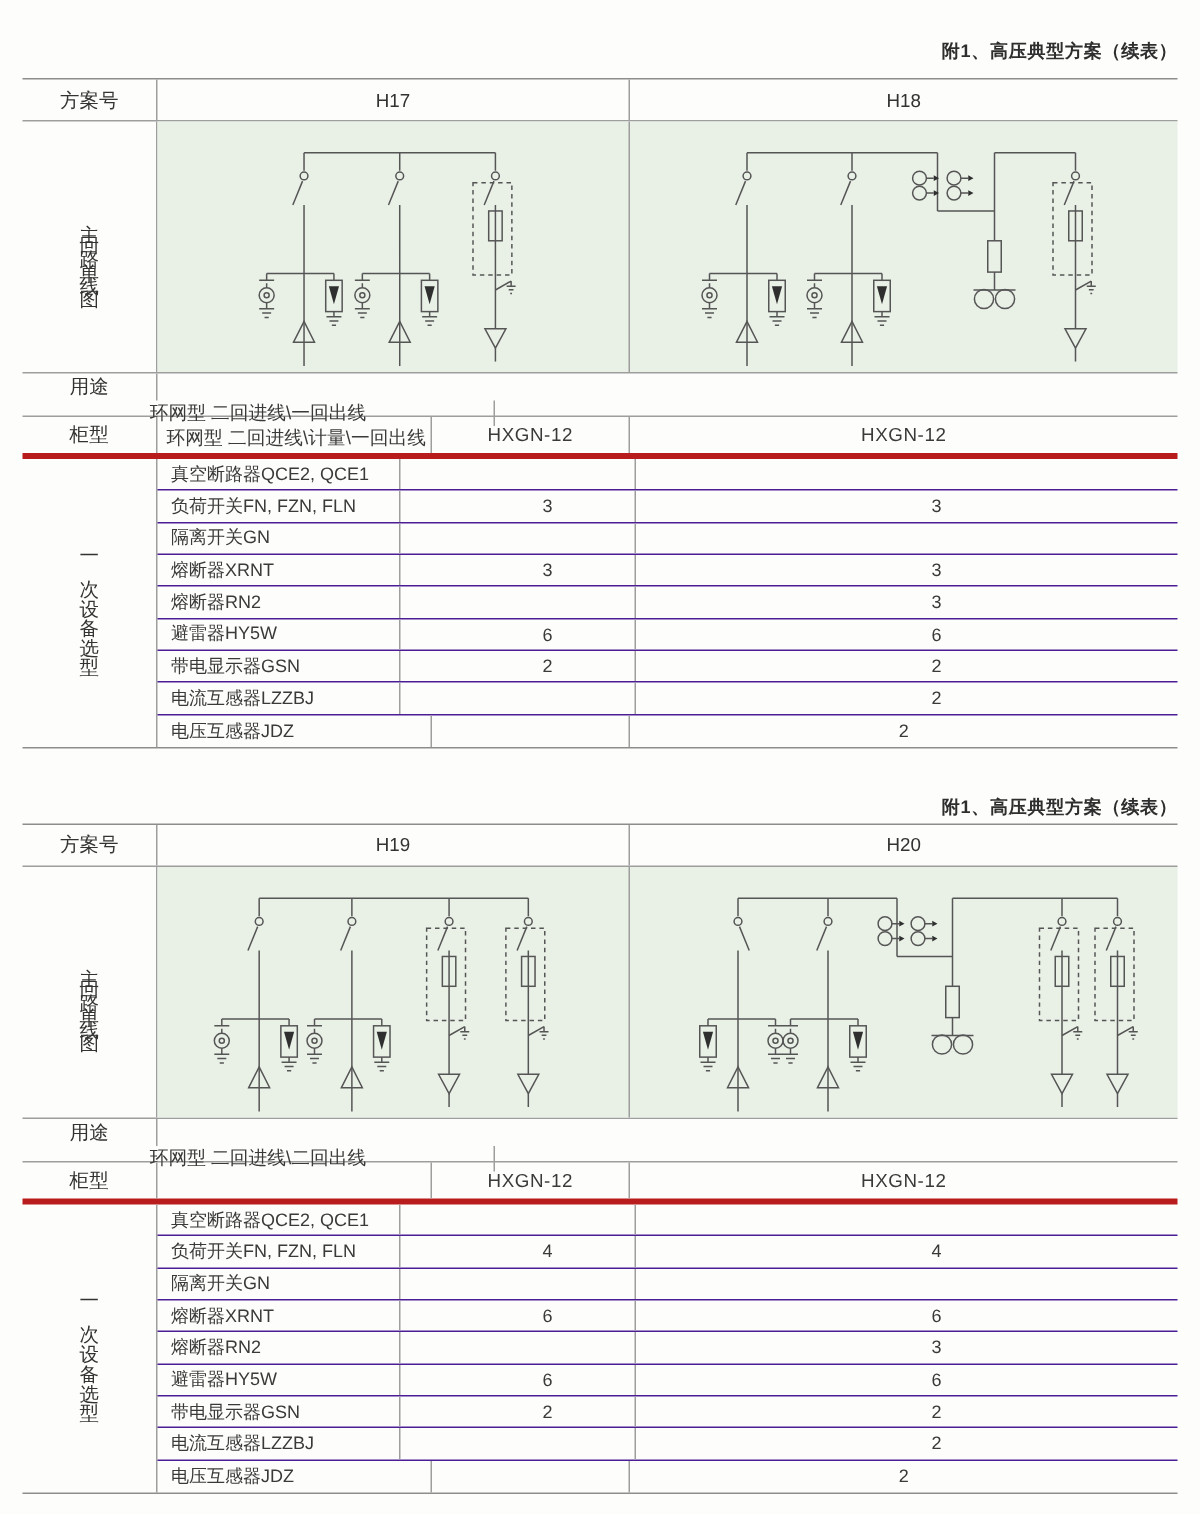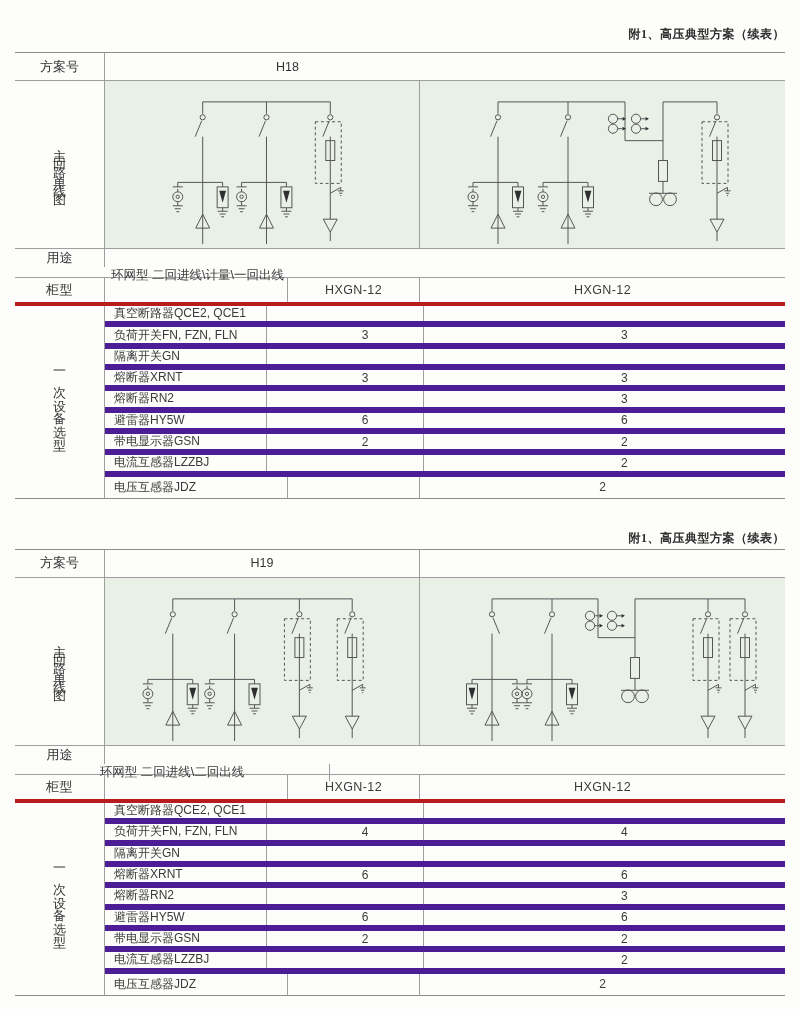--- a/index.html
+++ b/index.html
@@ -3,21 +3,21 @@
 <meta charset="utf-8">
 <style>
   html,body{margin:0;padding:0;}
   body{
     width:800px;height:1009px;background:#fdfdfb;
     font-family:"Liberation Sans","DejaVu Sans",sans-serif;
     color:#3a3a3a;overflow:hidden;
   }
   .pagetitle{
     text-align:right;font-size:12px;font-weight:bold;color:#2e2e2e;
-    height:16px;line-height:16px;margin:26px 15px 10px 0;letter-spacing:.5px;font-family:Liberation Serif, serif;
+    height:16px;line-height:16px;margin:26px 15px 10px 0;letter-spacing:.5px;
   }
   .pagetitle.second{margin:31px 15px 3px 0;}
   .tbl{
     margin:0 15px;width:770px;box-sizing:border-box;
     border-top:1px solid #8d8d8d;border-bottom:1px solid #8d8d8d;text-align:right;
   }
   .row{display:flex;box-sizing:border-box;}
   .c{box-sizing:border-box;display:flex;align-items:center;justify-content:center;}
   .lab{width:90px;border-right:1px solid #9e9e9e;font-size:13px;color:#333;}
   .ca{width:315px;border-right:1px solid #9e9e9e;}
@@ -26,21 +26,21 @@
   .r-diag{height:168px;border-bottom:1px solid #9e9e9e;}
   .r-diag .ca,.r-diag .cb{background:#e9f1e7;padding:0;overflow:hidden;}
   .r-usage{height:29px;border-bottom:1px solid #9e9e9e;font-size:12.5px;flex-direction:column;}
   .r-cab{height:28px;border-bottom:4px solid #b91c1c;font-size:12.5px;letter-spacing:.4px;}
   .cab-empty{width:183px;border-right:1px solid #9e9e9e;height:100%;}
   .cab-val{width:132px;border-right:1px solid #9e9e9e;}
   .r-equip{display:flex;}
   .eq-lab{width:90px;border-right:1px solid #9e9e9e;}
   .eq-grid{width:680px;}
   .erow{display:flex;height:21.33px;box-sizing:border-box;}
-  .erow:not(:last-child){border-bottom:6px solid #4c1d95;gap:40px;}
+  .erow:not(:last-child){border-bottom:1px solid #4c1d95;gap:40px;}
   .ename{width:183px;justify-content:flex-start;padding-left:9px;border-right:1px solid #9e9e9e;font-size:12px;}
   .eva{width:132px;border-right:1px solid #9e9e9e;font-size:12px;}
   .evb{width:365px;font-size:12px;}
   .vtext{writing-mode:vertical-lr;text-orientation:upright;line-height:1;font-size:13px;color:#333;}
   .vtext.diag{letter-spacing:9px;}
   .vtext.equip{letter-spacing:13px;}
   svg.diag{display:block;width:100%;height:100%;}
   .dash{stroke-dasharray:3,2.6;}
 </style>
 </head>
@@ -92,20 +92,21 @@
       <circle cx="7" cy="6" r="6.4"></circle>
     </g>
   </defs>
 </svg>
 
 <div class="pagetitle">附1、高压典型方案（续表）</div>
 
 <div class="tbl">
   <div class="row r-head">
     <div class="c lab">方案号</div>
+    <div class="c ca">H17</div>
     <div class="c cb">H18</div>
   </div>
 
   <div class="row r-diag">
     <div class="c lab">
       <span class="vtext diag">主回路单线图</span>
     </div>
     <div class="c ca">
       <svg class="diag" viewBox="0 0 315 168" preserveAspectRatio="none" stroke="#555" fill="none" stroke-width="1">
         <path d="M98,21 H226"></path>
@@ -124,20 +125,21 @@
         <use href="#pt" x="243" y="113"></use>
         <use href="#fin" x="78" y="21"></use>
         <use href="#fin" x="148" y="21"></use>
         <use href="#fout" x="297" y="21"></use>
       </svg>
     </div>
   </div>
 
   <div class="row r-usage">
     <div class="c lab">用途</div>
+    <div class="c ca">环网型 二回进线\一回出线</div>
     <div class="c cb">环网型 二回进线\计量\一回出线</div>
   </div>
 
   <div class="row r-cab">
     <div class="c lab">柜型</div>
     <div class="c cab-empty"></div>
     <div class="c cab-val">HXGN-12</div>
     <div class="c cb">HXGN-12</div>
   </div>
 
@@ -194,20 +196,21 @@
     </div>
   </div>
 </div>
 
 <div class="pagetitle second">附1、高压典型方案（续表）</div>
 
 <div class="tbl">
   <div class="row r-head">
     <div class="c lab">方案号</div>
     <div class="c ca">H19</div>
+    <div class="c cb">H20</div>
   </div>
 
   <div class="row r-diag">
     <div class="c lab">
       <span class="vtext diag">主回路单线图</span>
     </div>
     <div class="c ca">
       <svg class="diag" viewBox="0 0 315 168" preserveAspectRatio="none" stroke="#555" fill="none" stroke-width="1">
         <path d="M68,21 H248"></path>
         <use href="#fin" x="68" y="21"></use>

